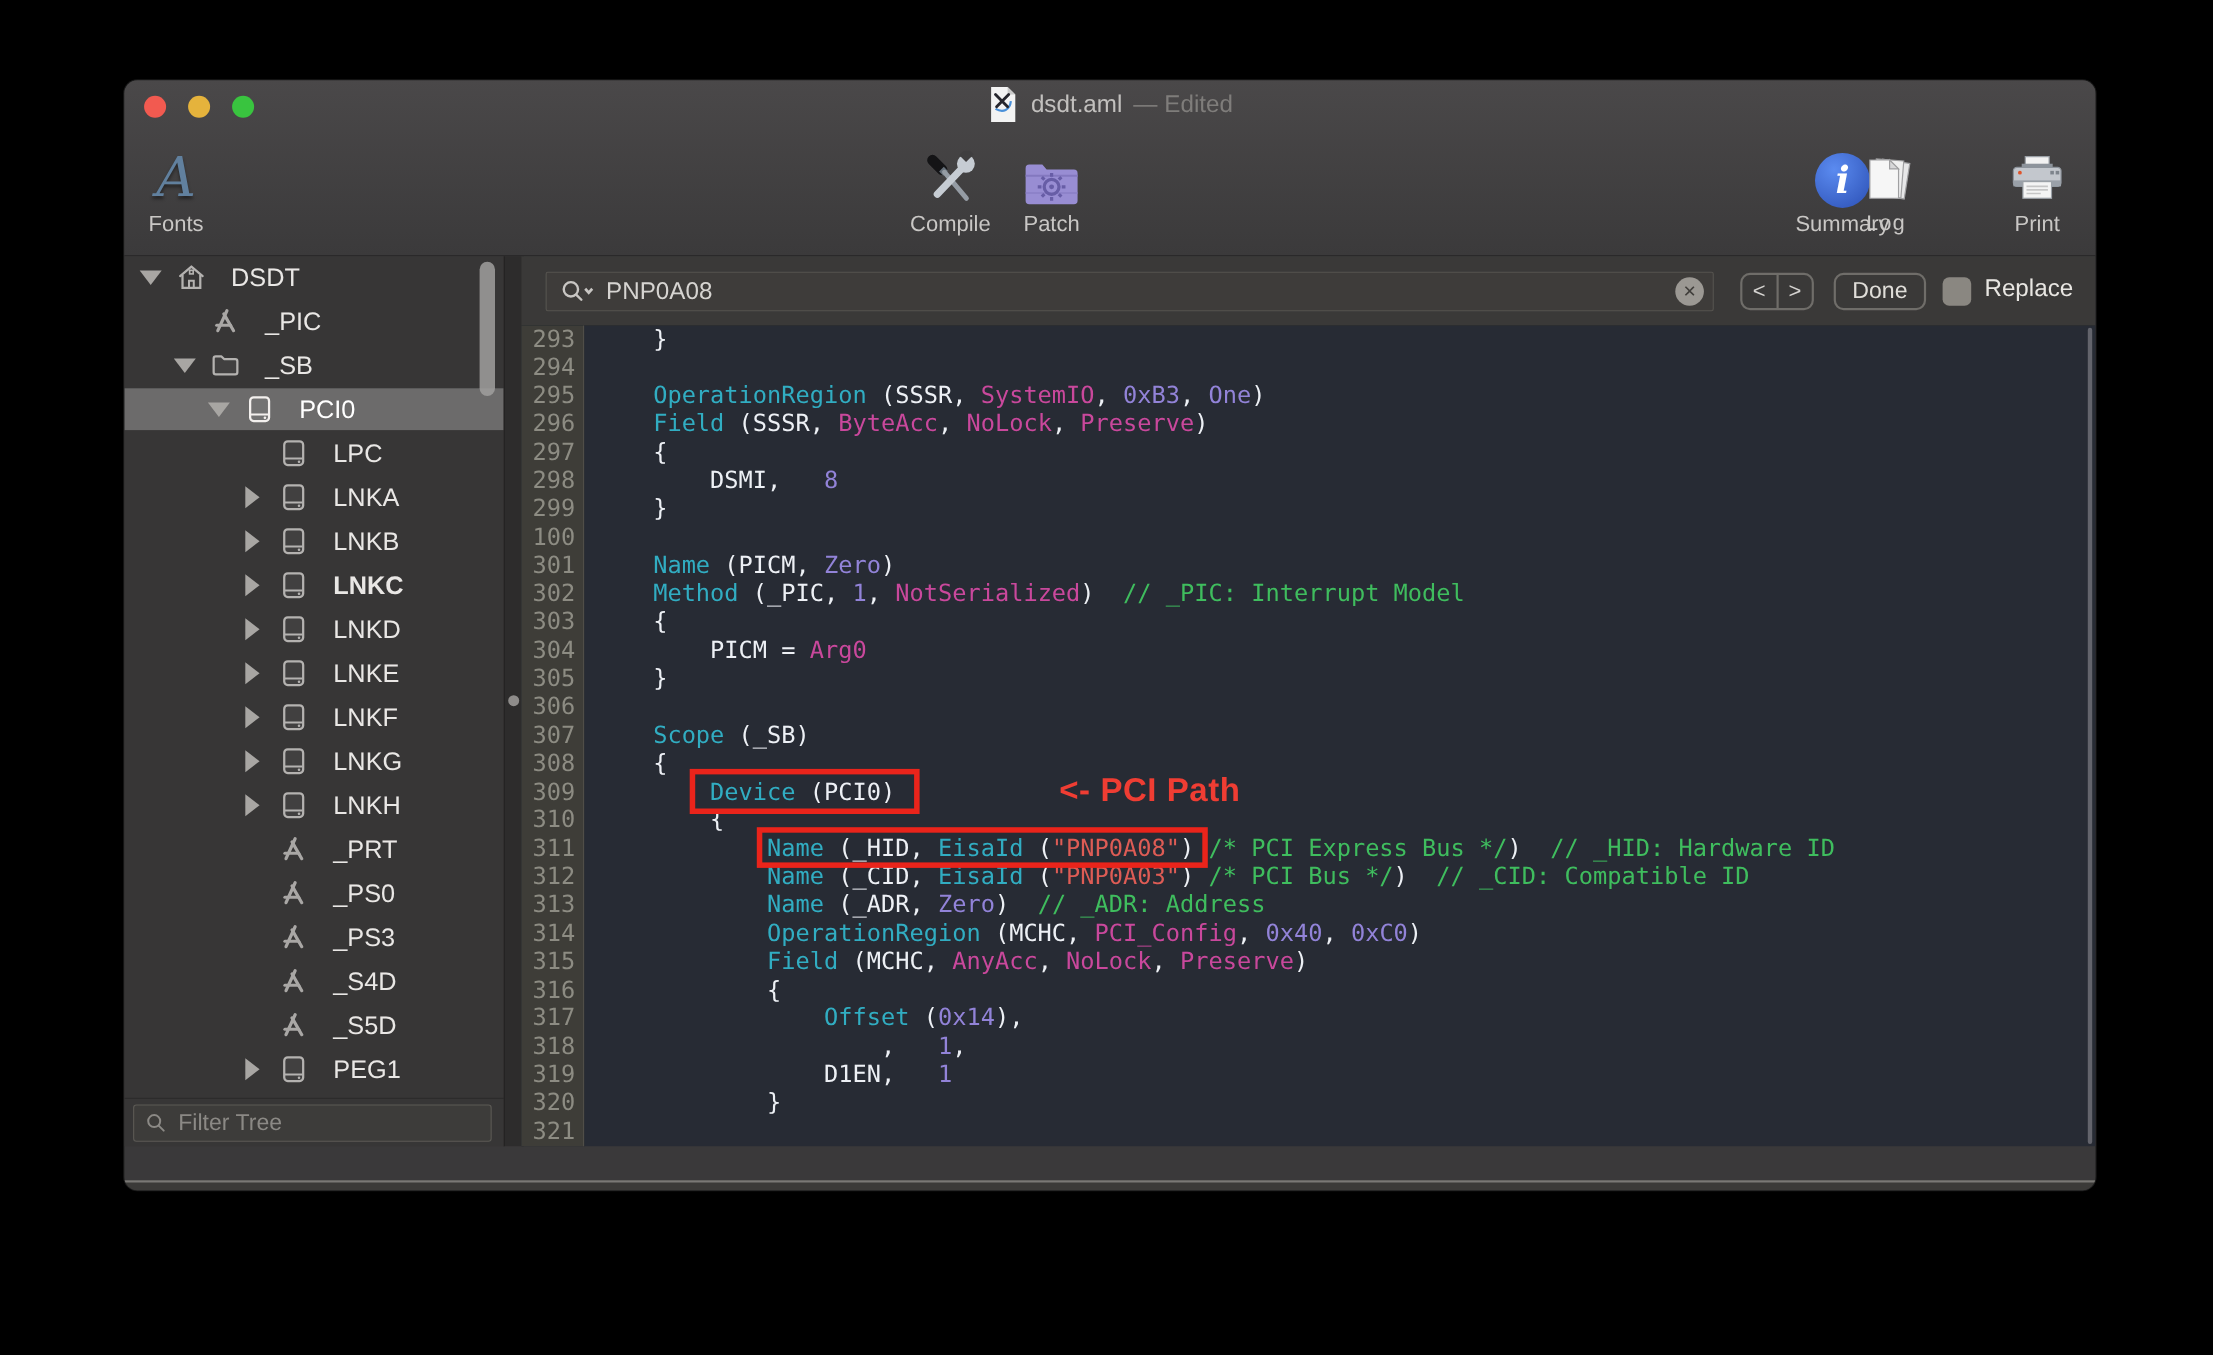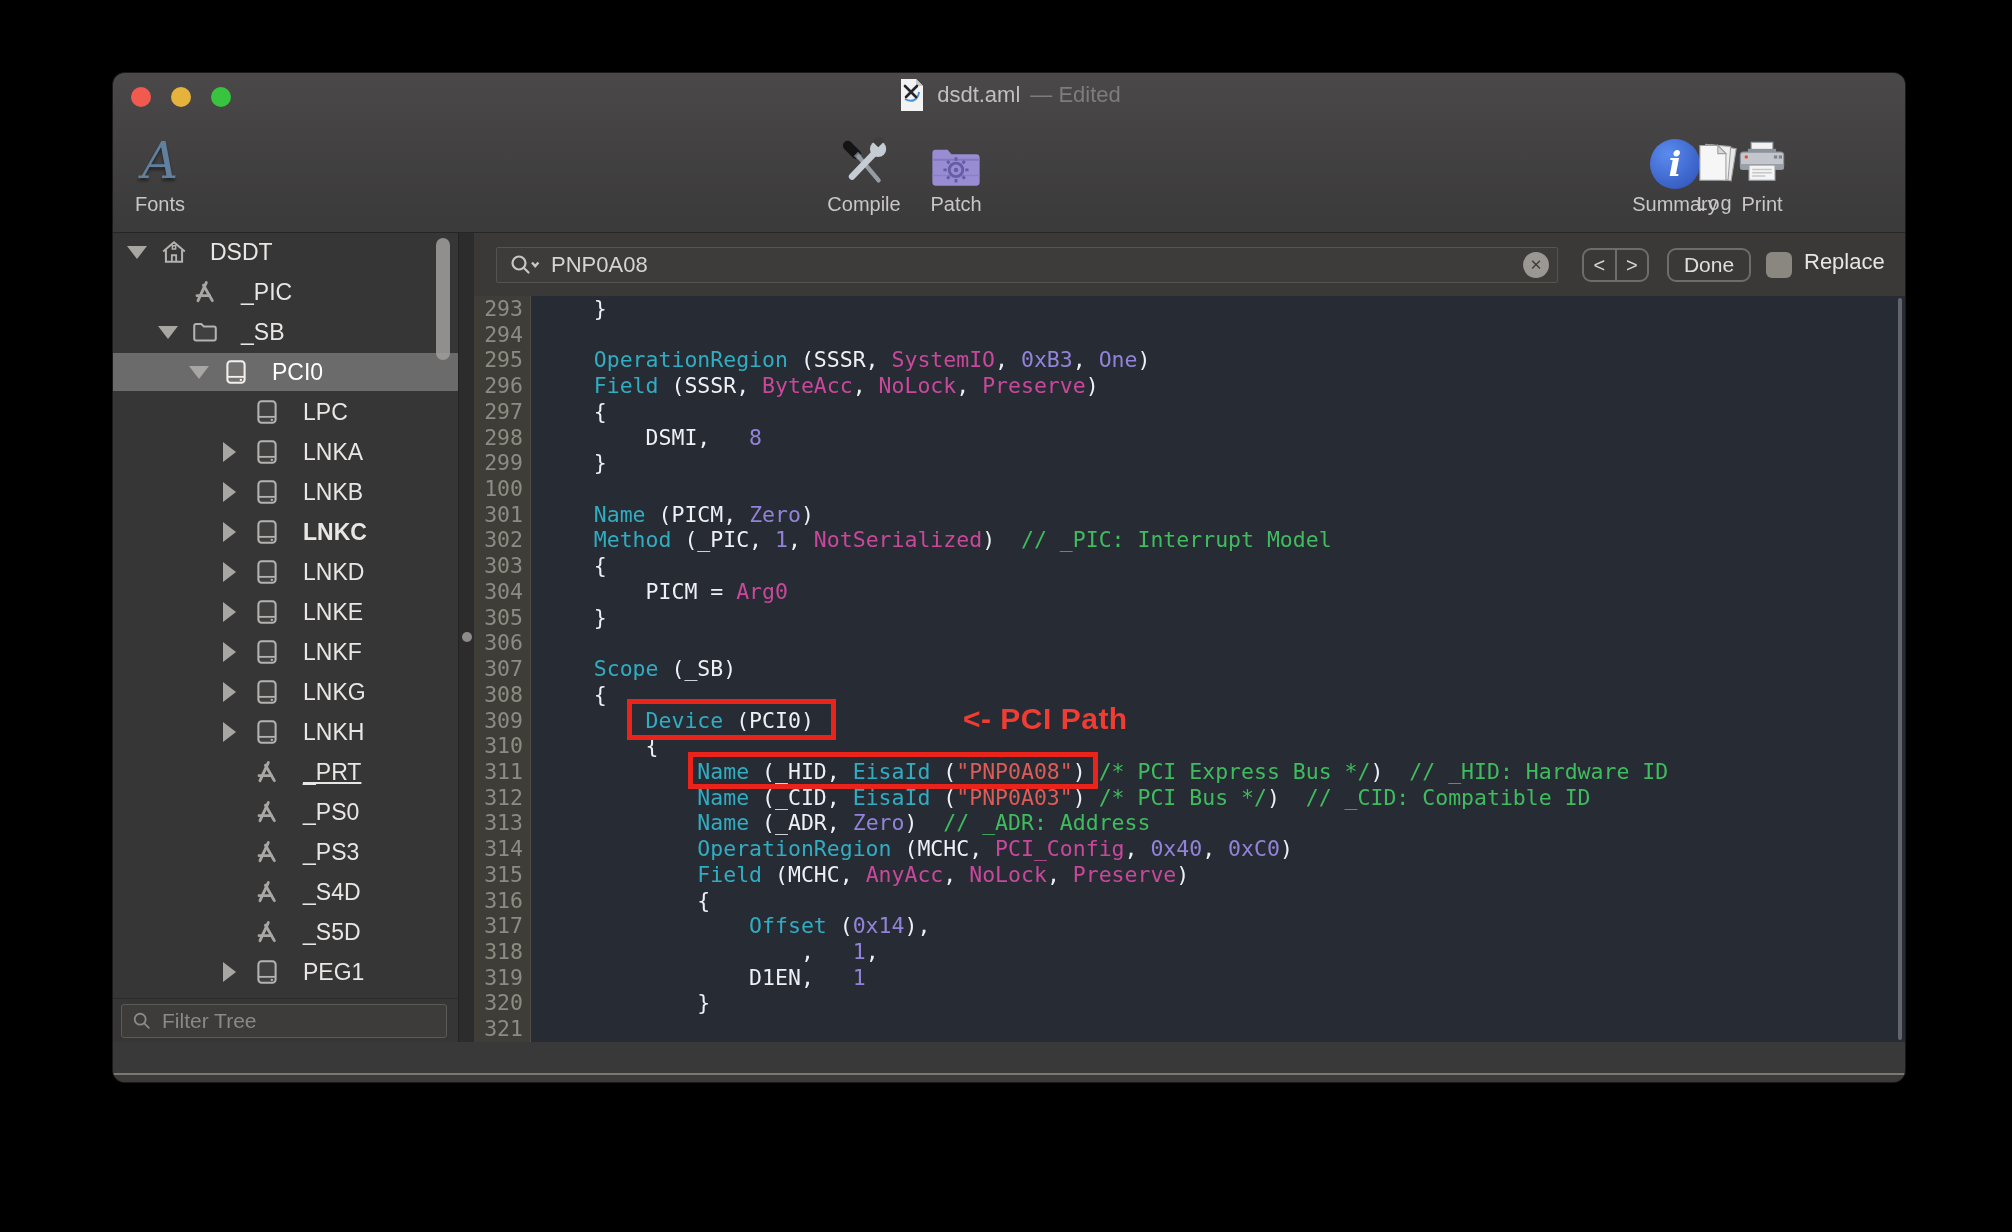--- a/index.html
+++ b/index.html
@@ -159,21 +159,21 @@
         <div class="ticon">
           <svg viewBox="0 0 46 44" width="50" height="48">
             <rect x="16" y="3" width="23" height="30" fill="#e7e7e8" stroke="#a0a0a2" transform="rotate(9 16 33)"></rect>
             <rect x="13" y="3" width="23" height="31" fill="#efefef" stroke="#a0a0a2" transform="rotate(4.5 13 34)"></rect>
             <path d="M10 4h16.5L34 11.5V36H10Z" fill="#f6f6f6" stroke="#a0a0a2"></path>
             <path d="M26.5 4v7.5H34Z" fill="#d7d7d8" stroke="#a0a0a2"></path>
           </svg>
         </div>
         <div class="tlabel">Log</div>
       </div>
-      <div class="tb-item" style="left:1604px;width:90px;">
+      <div class="tb-item" style="left:1694px;width:90px;">
         <div class="ticon">
           <svg viewBox="0 0 48 46" width="52" height="50">
             <path d="M14 11V3h20v8" fill="#f2f2f2" stroke="#9aa0a6"></path>
             <rect x="11" y="9" width="26" height="4" fill="#8d939b"></rect>
             <rect x="4" y="12" width="40" height="16" rx="3" fill="#c3c7cd" stroke="#8d939b"></rect>
             <rect x="4" y="23" width="40" height="5" fill="#9aa0a8"></rect>
             <circle cx="9.5" cy="16.5" r="1.6" fill="#e0542a"></circle>
             <rect x="35" y="15" width="3" height="3" fill="#7e848c"></rect>
               <rect x="39.5" y="15" width="3" height="3" fill="#7e848c"></rect>
             <rect x="12" y="24" width="24" height="14" fill="#f4f4f4" stroke="#9aa0a6"></rect>
@@ -301,21 +301,21 @@
                   <circle cx="17.5" cy="20.3" r="1.1" fill="#b4b2b0"></circle>
                 </svg></span>
               <span class="tlab" style="left: 190px;">LNKH</span>
             </div>
             <div class="trow" style="top: 520px;">
               <span class="ticn" style="left: 140px;"><svg viewBox="0 0 26 26" width="28" height="28" fill="none" stroke="#a9a7a5" stroke-width="2.7" stroke-linecap="round">
                   <path d="M6.5 21 14.2 4.2"></path>
                   <path d="M11.6 6.8 19.8 21"></path>
                   <path d="M5.6 16.4h11.6"></path>
                 </svg></span>
-              <span class="tlab" style="left: 190px; text-decoration: underline;">_PRT</span>
+              <span class="tlab" style="left: 190px;">_PRT</span>
             </div>
             <div class="trow" style="top: 560px;">
               <span class="ticn" style="left: 140px;"><svg viewBox="0 0 26 26" width="28" height="28" fill="none" stroke="#a9a7a5" stroke-width="2.7" stroke-linecap="round">
                   <path d="M6.5 21 14.2 4.2"></path>
                   <path d="M11.6 6.8 19.8 21"></path>
                   <path d="M5.6 16.4h11.6"></path>
                 </svg></span>
               <span class="tlab" style="left: 190px;">_PS0</span>
             </div>
             <div class="trow" style="top: 600px;">

